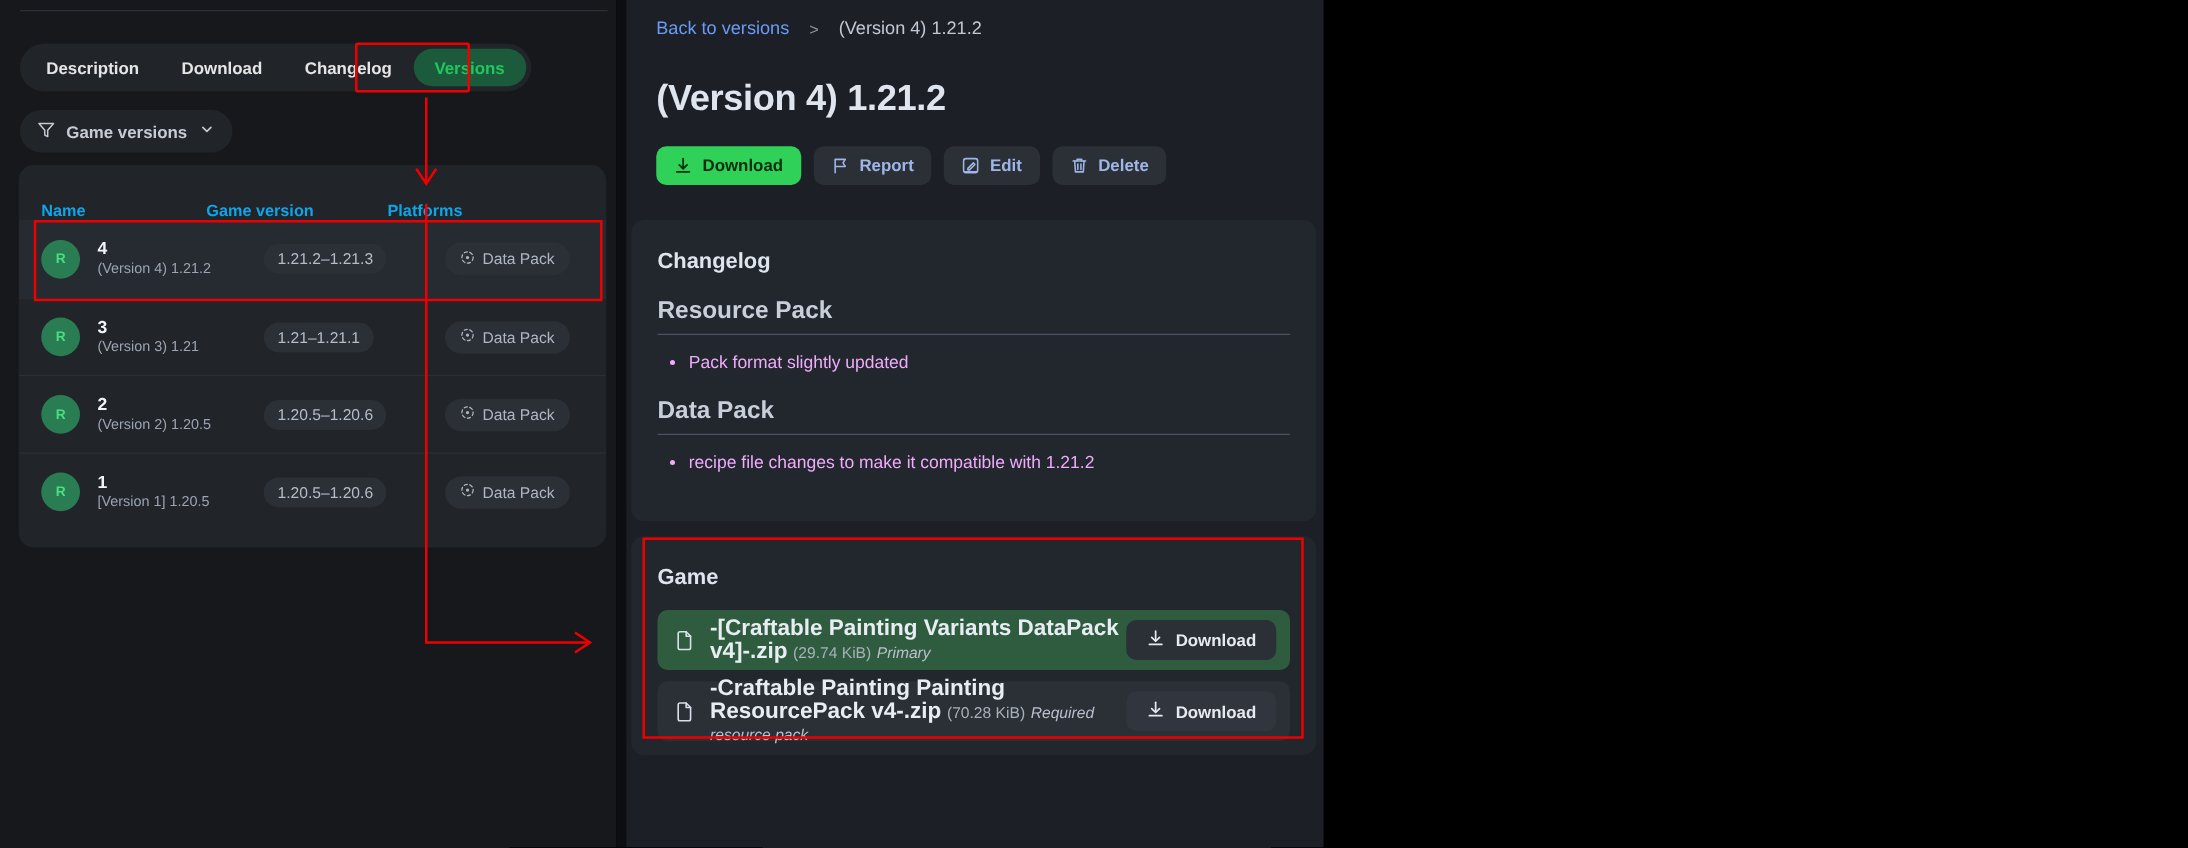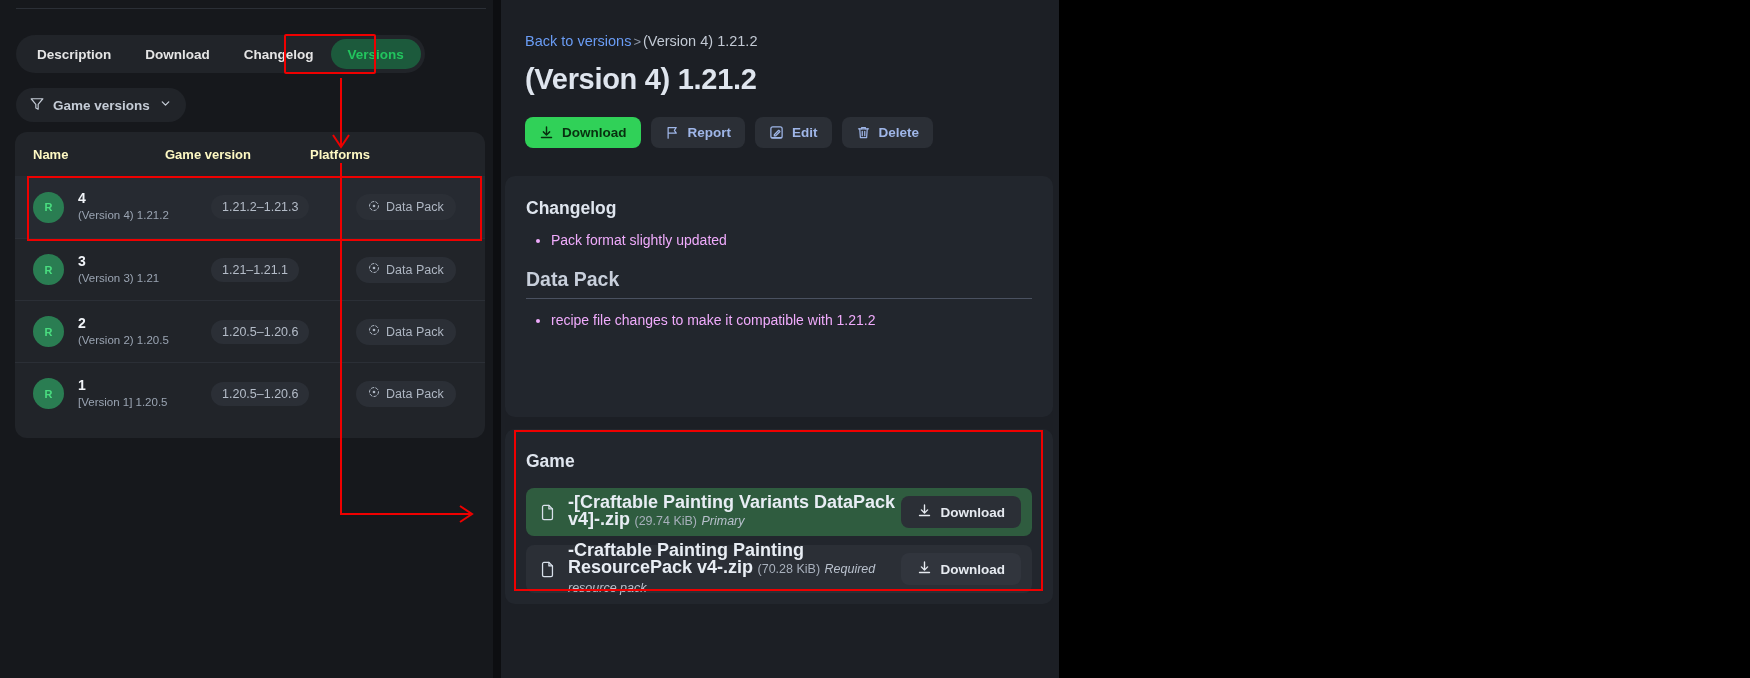--- a/index.html
+++ b/index.html
@@ -56,23 +56,23 @@
   }
 
   .versions-card {
     position: absolute; left: 15px; top: 132px;
     width: 470px; height: 306px;
     background: #212429;
     border-radius: 12px;
     overflow: hidden;
   }
   .vh-row {
-    display: flex; align-items: center;
+    display: flex; align-items: flex-end;
     height: 44px; padding: 0 0 0 18px;
-    font-size: 13px; font-weight: bold; color: #fef9c3;
+    font-size: 13px; font-weight: bold; color: #0ea5e9;
   }
   .c-name  { width: 132px; }
   .c-gver  { width: 145px; }
   .c-plat  { flex: 1; }
 
   .v-row {
     display: flex; align-items: center;
     height: 62px; padding: 0 0 0 18px;
     border-top: 1px solid #2b2f36;
   }
@@ -112,22 +112,22 @@
   .ann { position: absolute; pointer-events: none; }
 
   
   .right-panel {
     position: absolute; left: 501px; top: 0;
     width: 558px; height: 678px;
     background: #1c1f25;
     overflow: hidden;
   }
   .breadcrumb {
-    position: absolute; left: 24px; top: 33px;
-    display: flex; align-items: flex-end; gap: 2px;
+    position: absolute; left: 24px; top: 15px;
+    display: flex; align-items: flex-end; gap: 16px;
     font-size: 14.5px;
   }
   .bc-link { color: #6a9cf5; cursor: pointer; }
   .bc-sep { color: #8b94a3; font-size: 13px; }
   .bc-cur { color: #c2c9d4; }
 
   .page-title {
     position: absolute; left: 24px; top: 63px;
     font-size: 29px; font-weight: bold; color: #dfe5ee;
     letter-spacing: -0.3px;
@@ -386,20 +386,21 @@
               <path d="M6 6l1 14h10l1-14"></path>
               <path d="M10 10v7M14 10v7"></path>
           </svg>
         </span>
         <span>Delete</span>
       </div>
     </div>
 
     <div class="card" id="changelog-card">
       <h3>Changelog</h3>
+      <div class="md-h">Resource Pack</div>
       <ul class="md-ul">
         <li>Pack format slightly updated</li>
       </ul>
       <div class="md-h">Data Pack</div>
       <ul class="md-ul">
         <li>recipe file changes to make it compatible with 1.21.2</li>
       </ul>
     </div>
 
     <div class="card" id="files-card">

